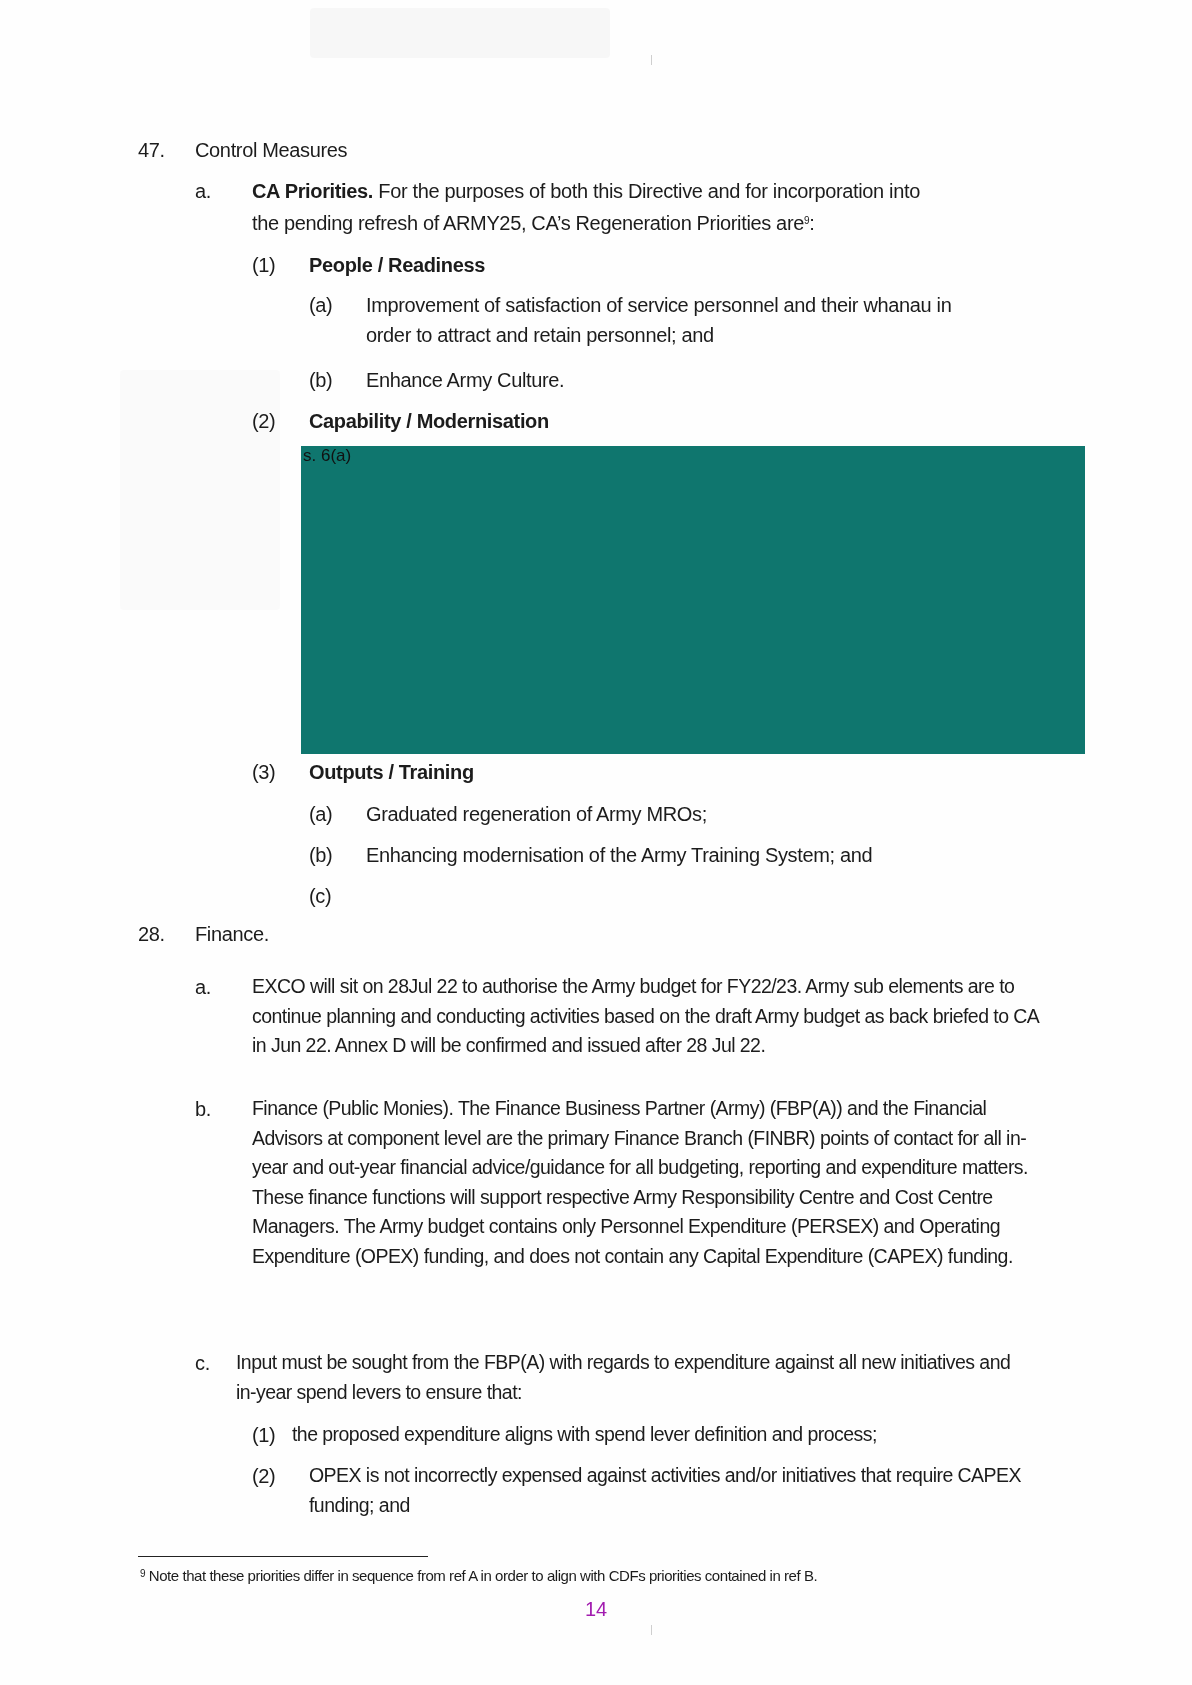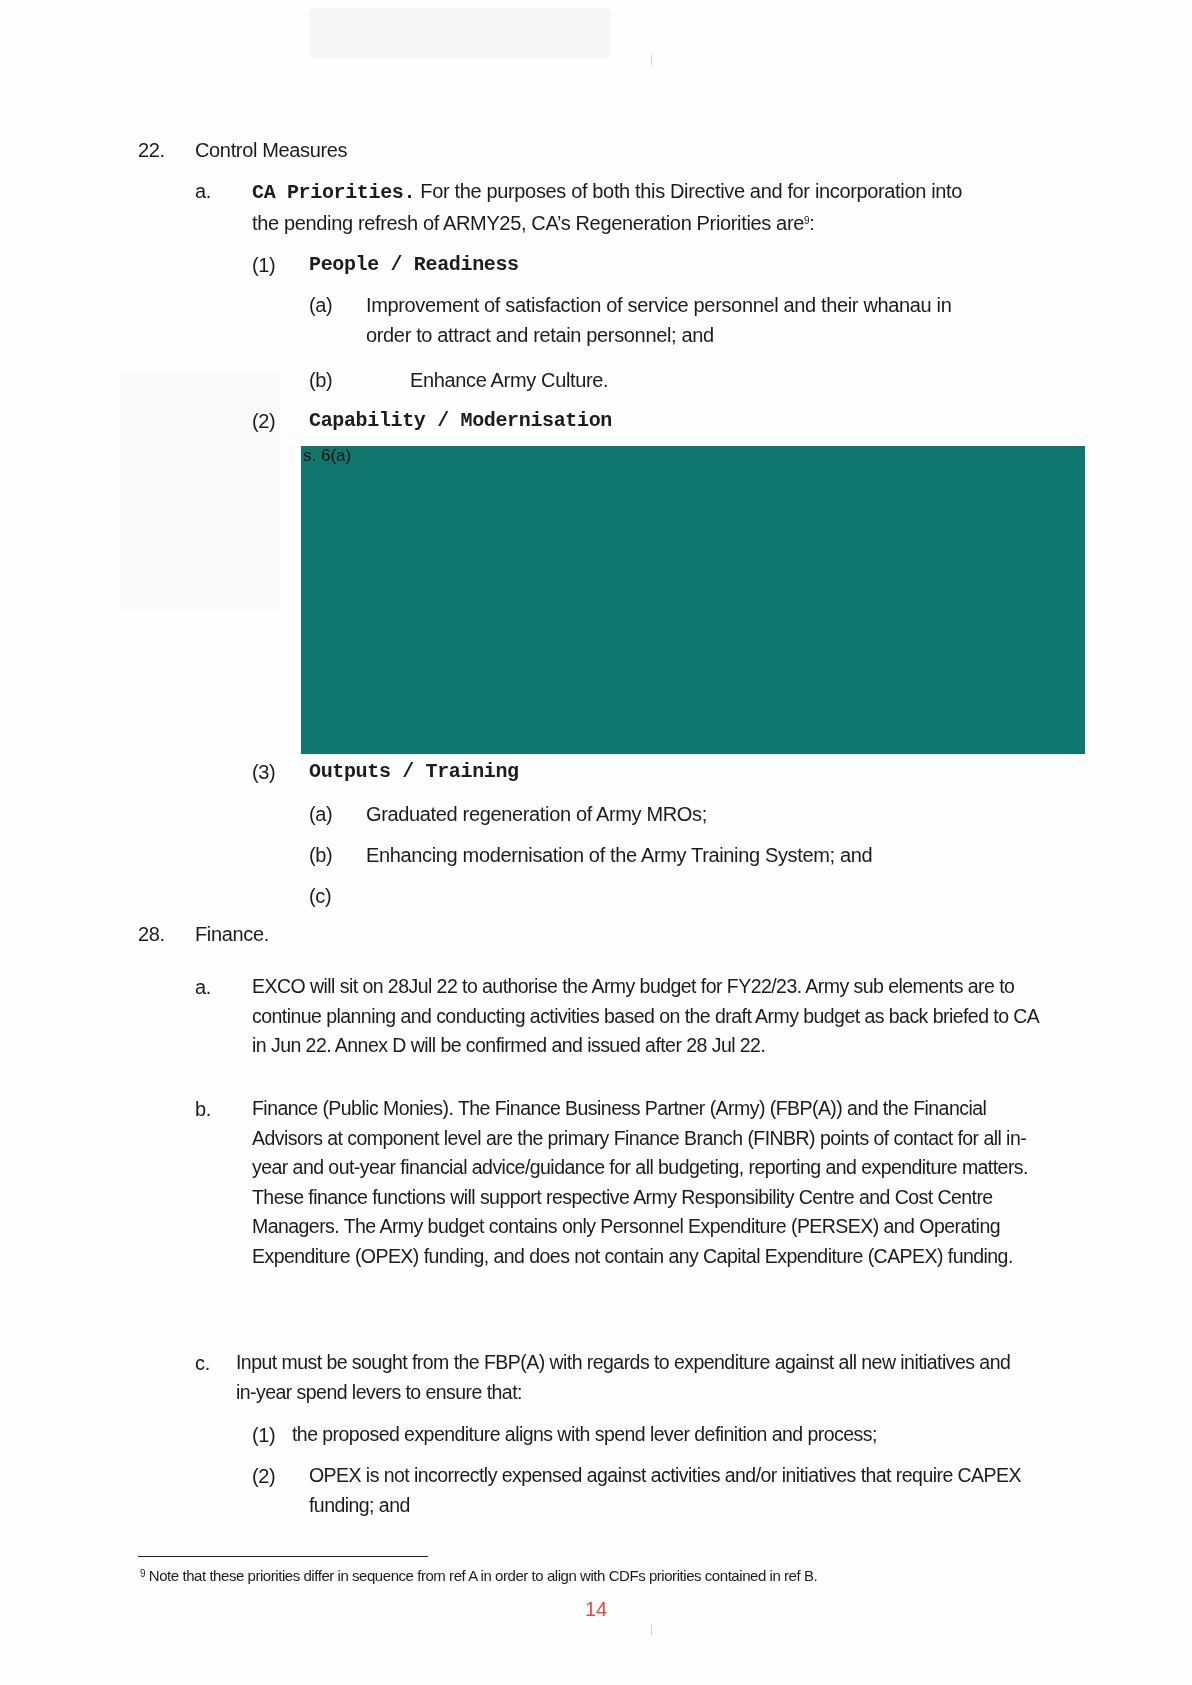--- a/index.html
+++ b/index.html
@@ -11,21 +11,21 @@
   .page { position: absolute; left: 0; top: 0; width: 1192px; height: 1685px; background: #fefefe; }
   .t {
     position: absolute;
     font-family: "Liberation Sans Narrow", "Liberation Sans", sans-serif;
     font-size: 20px;
     line-height: 30px;
     letter-spacing: -0.35px;
     white-space: nowrap;
     color: #1c1c1c;
   }
-  .b { font-weight: bold; font-family: Liberation Mono, monospace; }
+  .b { font-weight: bold; }
   .para {
     position: absolute;
     font-family: "Liberation Sans", sans-serif;
     font-size: 19.5px;
     line-height: 29.5px;
     letter-spacing: -0.55px;
     color: #1c1c1c;
     white-space: normal;
   }
   .redact {
@@ -39,56 +39,56 @@
   }
   .fn-rule { position: absolute; left: 138px; top: 1556px; width: 290px; height: 1px; background: #222; }
   .footnote {
     position: absolute; left: 140px; top: 1566px;
     font-family: "Liberation Sans", sans-serif;
     font-size: 15px; line-height: 20px; letter-spacing: -0.45px; color: #1c1c1c; white-space: nowrap;
   }
   .footnote sup, .t sup { font-size: 10px; vertical-align: top; position: relative; top: -2px; }
   .pagenum {
     position: absolute; left: 0; width: 1192px; top: 1598px; text-align: center;
-    font-family: "Liberation Sans", sans-serif; font-size: 20px; color: #ef4444;
+    font-family: "Liberation Sans", sans-serif; font-size: 20px; color: #a21caf;
   }
   .ghost { position: absolute; background: #f3f3f3; border-radius: 4px; opacity: 0.7; }
   .tick { position: absolute; width: 1px; background: #cfcfcf; }
 </style>
 </head>
 <body>
 
 <div class="page">
 
   <div class="ghost" style="left:310px;top:8px;width:300px;height:50px;"></div>
   <div class="ghost" style="left:120px;top:370px;width:160px;height:240px;opacity:0.35;"></div>
   <div class="tick" style="left:651px;top:55px;height:10px;"></div>
   <div class="tick" style="left:651px;top:1625px;height:10px;"></div>
 
-  <div class="t" style="left:138px;top:135px;">22.</div>
+  <div class="t" style="left:138px;top:135px;">47.</div>
   <div class="t" style="left:195px;top:135px;">Control Measures</div>
 
   <div class="t" style="left:195px;top:176px;">a.</div>
   <div class="t" style="left:252px;top:176px;">
     <span class="b">CA Priorities.</span>
     <span>For the purposes of both this Directive and for incorporation into</span>
   </div>
   <div class="t" style="left:252px;top:208px;">
     <span>the pending refresh of ARMY25, CA’s Regeneration Priorities are</span><sup>9</sup><span>:</span>
   </div>
 
   <div class="t" style="left:252px;top:250px;">(1)</div>
   <div class="t b" style="left:309px;top:250px;">People / Readiness</div>
 
   <div class="t" style="left:309px;top:290px;">(a)</div>
   <div class="t" style="left:366px;top:290px;">Improvement of satisfaction of service personnel and their whanau in</div>
   <div class="t" style="left:366px;top:320px;">order to attract and retain personnel; and</div>
 
   <div class="t" style="left:309px;top:365px;">(b)</div>
-  <div class="t" style="left:366px;top:365px;margin-left:44px;">Enhance Army Culture.</div>
+  <div class="t" style="left:366px;top:365px;">Enhance Army Culture.</div>
 
   <div class="t" style="left:252px;top:406px;">(2)</div>
   <div class="t b" style="left:309px;top:406px;">Capability / Modernisation</div>
 
   <div class="redact">
     <span class="redact-label">s. 6(a)</span>
   </div>
 
   <div class="t" style="left:252px;top:757px;">(3)</div>
   <div class="t b" style="left:309px;top:757px;">Outputs / Training</div>

